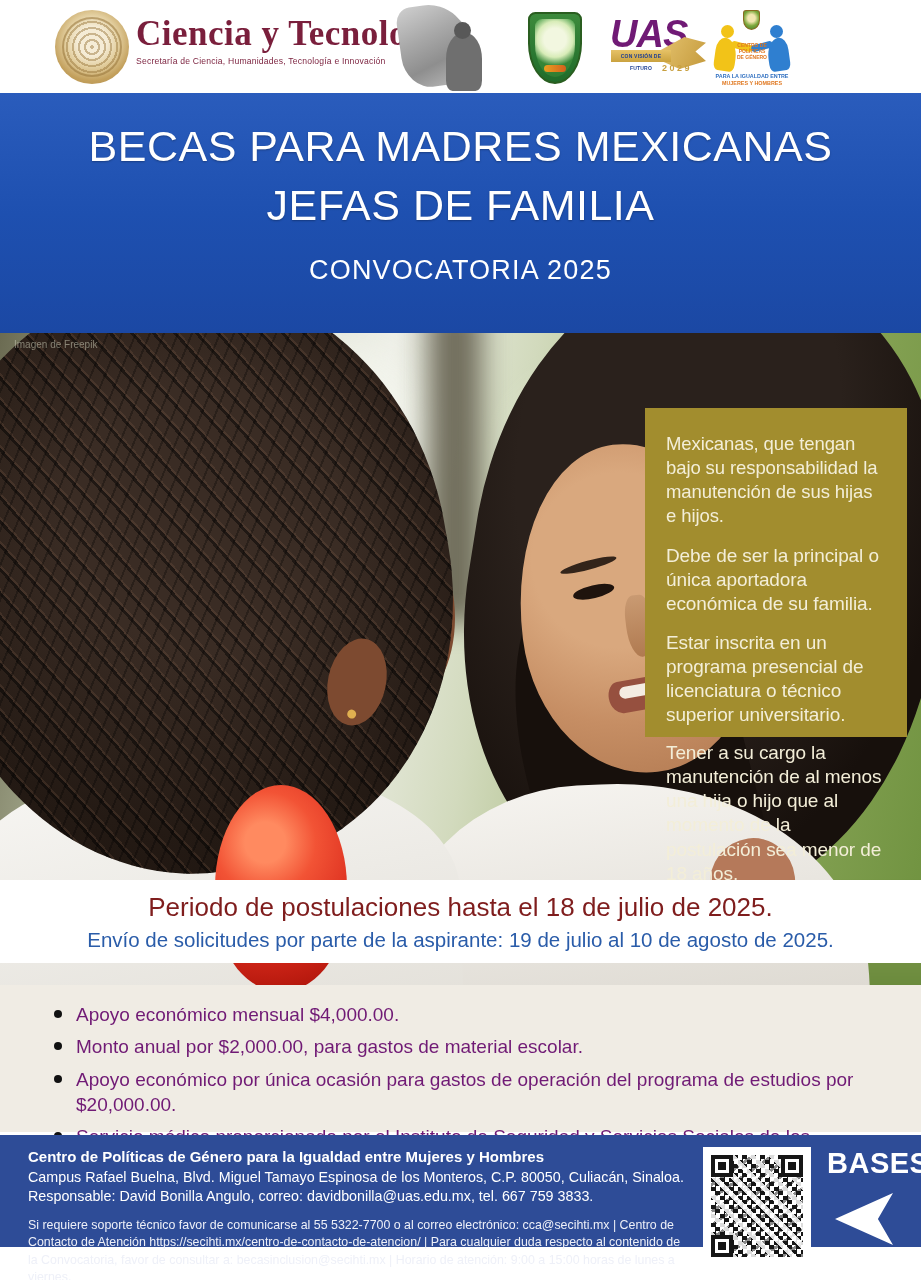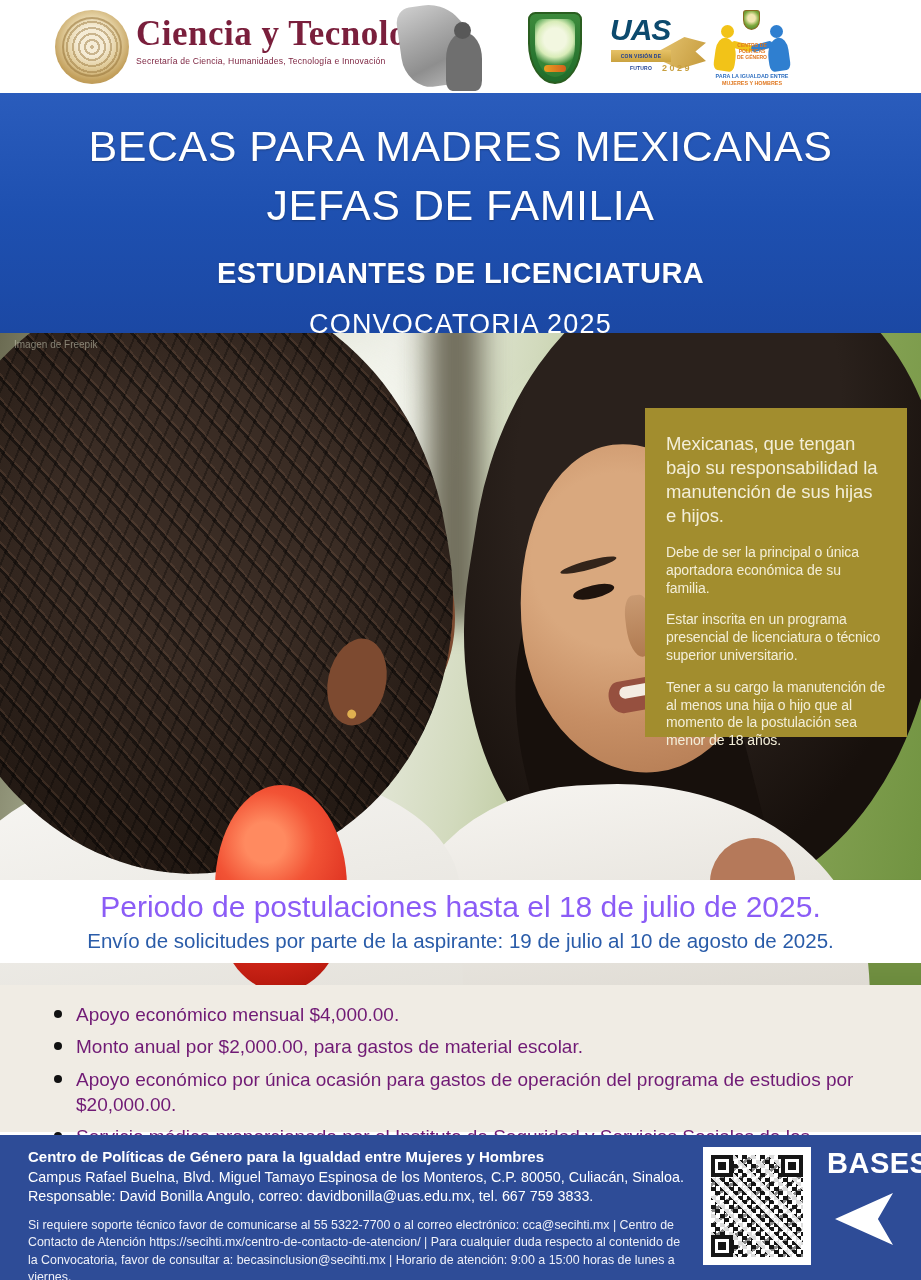--- a/index.html
+++ b/index.html
@@ -28,21 +28,21 @@
   .shield { position:absolute; left:528px; top:12px; width:54px; height:72px;
             background:linear-gradient(#3c8a3c,#1f6b2a); border:2px solid #2a5e20;
             border-radius:8px 8px 55% 55% / 8px 8px 62% 62%; }
   .shield::before { content:""; position:absolute; inset:5px; border-radius:inherit;
             background:radial-gradient(circle at 50% 35%, #f2f7e0 0 26%, #d8ecb8 42%, rgba(0,0,0,0) 62%),
                        linear-gradient(#4aa04a,#2f7d32); }
   .shield::after { content:""; position:absolute; left:14px; bottom:10px; width:22px; height:7px; border-radius:4px;
             background:linear-gradient(90deg,#e8a020,#d4601c); }
 
   .uas { position:absolute; left:610px; top:15px; width:92px; height:66px; }
-  .uas-text { font-style:italic; font-weight:700; font-size:30px; line-height:1; color:#0c4a6e; letter-spacing:-1px; }
+  .uas-text { font-style:italic; font-weight:700; font-size:38px; line-height:1; color:#701a75; letter-spacing:-1px; }
   .uas-eagle { position:absolute; right:-4px; top:22px; width:48px; height:32px;
             background:linear-gradient(120deg,#e6c470,#c49a3c);
             clip-path:polygon(0 45%, 55% 0, 100% 18%, 78% 45%, 100% 75%, 45% 100%, 12% 78%); }
   .uas-badge { position:absolute; left:1px; top:35px; width:60px; height:12px; text-align:center;
             background:linear-gradient(#e6c267,#caa23f); color:#1d3f94; font-size:5px; font-weight:700; line-height:12px; letter-spacing:.2px; }
   .uas-year { position:absolute; left:4px; top:48px; font-size:9px; font-weight:700; color:#c8a040; letter-spacing:2.5px;margin-left:48px; }
 
   .gcenter { position:absolute; left:712px; top:10px; width:80px; height:78px; }
   .g-shield { position:absolute; left:31px; top:0; width:17px; height:20px; border:1px solid #8a6a20;
             border-radius:3px 3px 50% 50%;
@@ -105,38 +105,38 @@
                  background:repeating-linear-gradient(122deg, rgba(0,0,0,.28) 0 2px, transparent 2px 13px); }
   .child-ear { position:absolute; left:328px; top:305px; width:58px; height:88px; background:#7d4a30; border-radius:50%; transform:rotate(12deg); }
   .child-ear::after { content:""; position:absolute; left:26px; top:72px; width:9px; height:9px; border-radius:50%; background:#e0b050; }
   .apple { position:absolute; left:215px; top:452px; width:132px; height:205px; z-index:5;
            background:radial-gradient(circle at 38% 28%, #ff8a60 0 12%, #f25335 30%, #d92a1c 62%, #a81208 96%);
            border-radius:50% 50% 46% 46%; }
   .watermark { position:absolute; left:14px; top:6px; font-size:10px; color:rgba(195,195,175,.6); z-index:6; }
 
   .olive-box { position:absolute; left:645px; top:75px; width:262px; height:329px; z-index:8;
                background:#a28d2e; padding:24px 21px; color:#f3eed8; }
-  .olive-box p { margin:0 0 14px 0; font-size:14px; line-height:1.27; letter-spacing:-.1px; }
+  .olive-box p { margin:0 0 14px 0; font-size:19px; line-height:1.27; letter-spacing:-.1px; }
   .olive-box p.req-main { font-size:18.5px; line-height:1.3; margin-bottom:16px; }
 
   .period-strip { position:absolute; left:0; top:547px; width:100%; height:83px; background:#ffffff; z-index:9;
                   display:flex; flex-direction:column; align-items:center; justify-content:center; gap:5px; }
-  .period-main { font-size:30px; color:#8b5cf6; }
+  .period-main { font-size:26px; color:#7f1d1d; }
   .period-sub  { font-size:20.5px; color:#2a5ca9; }
 
   
   .benefits { height:147px; background:#f0ece4; padding:17px 36px 0 50px; }
   .benefits ul { margin:0; padding:0; list-style:none; }
   .benefits li { position:relative; padding-left:26px; margin-bottom:7px; font-size:19px; line-height:1.33; color:#701a75; }
   .benefits li::before { content:""; position:absolute; left:4px; top:8px; width:8px; height:8px; border-radius:50%; background:#111; }
 
   .spacer { height:3px; background:#fff; }
 
   
-  .footer { position:relative; height:145px; background:#2e4c97; color:#fff; }
+  .footer { position:relative; height:112px; background:#2e4c97; color:#fff; }
   .f-text { position:absolute; left:28px; top:13px; width:660px; }
   .f-org  { font-weight:700; font-size:15px; margin-bottom:3px; }
   .f-line { font-size:14.3px; line-height:1.35; }
   .f-small{ margin-top:10px; font-size:12.4px; line-height:1.42; color:#eef0f8; }
   .qr { position:absolute; left:703px; top:12px; width:108px; height:118px; background:#fff; padding:8px; }
   .qr-inner { position:relative; width:100%; height:100%;
               background:repeating-conic-gradient(#161616 0% 25%, #ffffff 0% 50%) 0 0 / 9px 9px; }
   .qr-inner::before { content:""; position:absolute; inset:0;
               background:repeating-linear-gradient(45deg, rgba(255,255,255,.85) 0 5px, transparent 5px 14px),
                          repeating-linear-gradient(-35deg, rgba(20,20,20,.5) 0 3px, transparent 3px 11px); }
@@ -182,21 +182,20 @@
       <div class="g-cap1">PARA LA IGUALDAD ENTRE</div>
       <div class="g-cap2">MUJERES Y HOMBRES</div>
     </div>
   </div>
 
   <div class="banner">
     <div class="banner-title">
       <div>BECAS PARA MADRES MEXICANAS</div>
       <div>JEFAS DE FAMILIA</div>
     </div>
-    <div class="banner-sub">ESTUDIANTES DE LICENCIATURA</div>
     <div class="banner-edition">CONVOCATORIA 2025</div>
   </div>
 
   <div class="photo">
     <div class="bokeh1"></div>
     <div class="bokeh2"></div>
     <div class="trunk"></div>
     <div class="grass"></div>
 
     <div class="mom-hair"></div>

